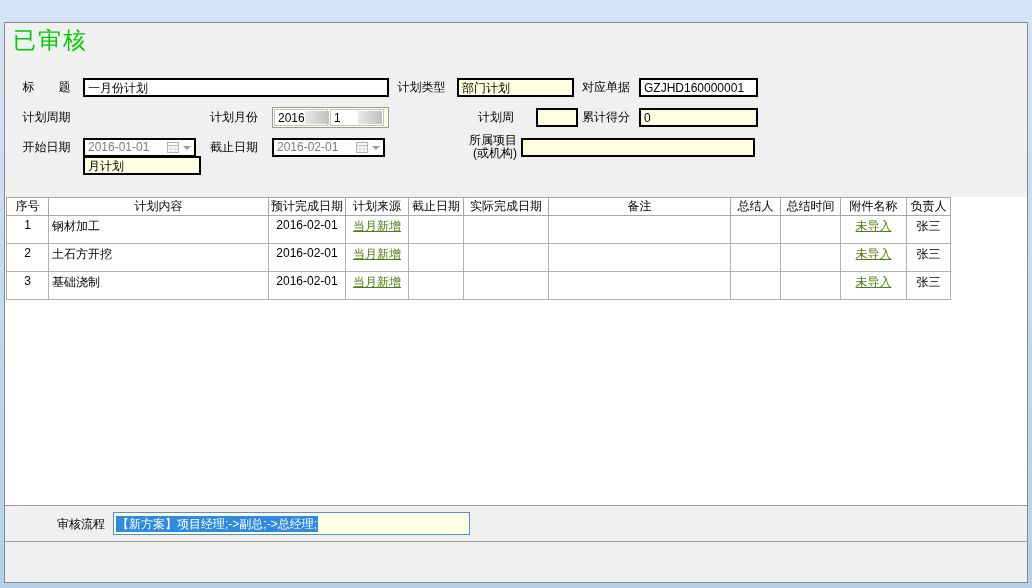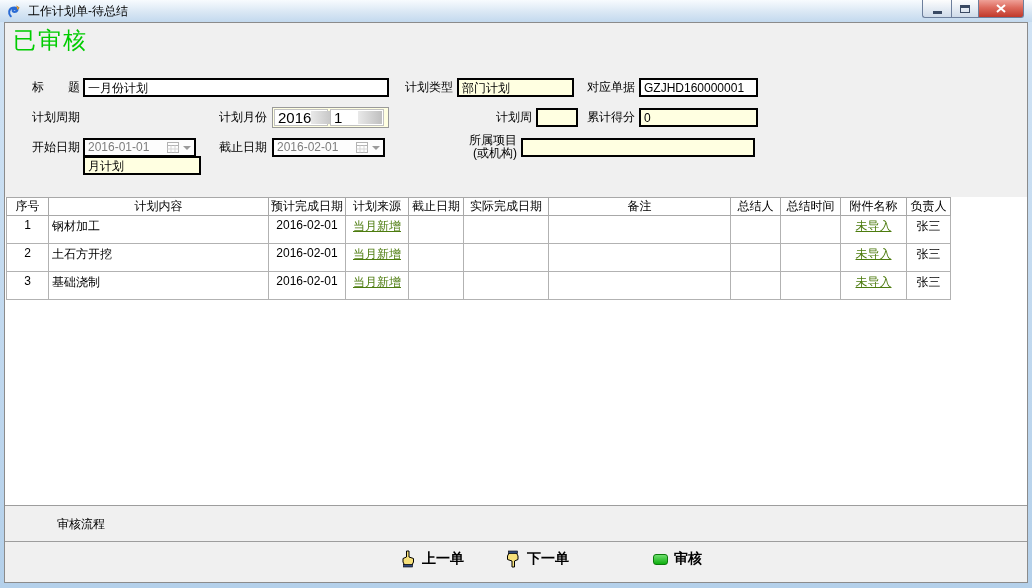--- a/index.html
+++ b/index.html
@@ -27,34 +27,34 @@
   
   .client{position:absolute;left:4px;right:4px;top:22px;bottom:5px;
     background:#f0f0f0;border:1px solid #8b8b8b;}
   
   .header-sec{position:absolute;top:0;left:0;right:0;height:40px;}
   .stamp{position:absolute;left:8px;top:2px;font-size:23px;color:#00cc00;letter-spacing:2px;}
   .page-title{position:absolute;left:0;right:0;top:11px;text-align:center;
     font-size:17px;font-weight:bold;color:#00007d;text-decoration:underline;letter-spacing:1px;}
   
   .form-sec{position:absolute;top:40px;left:0;right:0;height:134px;}
-  .flabel{position:absolute;font-size:12px;color:#000;height:19px;line-height:19px;text-align:right;white-space:pre;}
+  .flabel{position:absolute;font-size:12px;color:#000;height:19px;line-height:19px;text-align:center;white-space:pre;}
   .flabel2{position:absolute;font-size:12px;color:#000;line-height:13px;text-align:right;white-space:pre;}
   .field{position:absolute;height:19px;border:2px solid #000000;background:#fff;
     font-size:12px;line-height:17px;padding:0 3px;color:#000;overflow:hidden;white-space:nowrap;}
   .yellow{background:#ffffe1;}
   .datefield{display:flex;align-items:center;color:#7d7d7d;background:#fdfdfd;padding-right:2px;}
   .date-text{flex:1;}
   .cal-icon{width:12px;height:11px;margin-right:4px;flex:none;opacity:.75;}
   .arrow-down{width:0;height:0;border-left:4px solid transparent;border-right:4px solid transparent;
     border-top:4px solid #9b9b9b;flex:none;margin-right:1px;}
   .spinner{position:absolute;height:21px;border:1px solid #9a9a9a;background:#ffffe1;
     display:flex;align-items:center;padding:0 1px;gap:2px;}
   .spin-cell{width:54px;height:17px;background:#fff;border:1px solid #c2c2c2;display:flex;align-items:center;}
-  .spin-val{flex:1;padding-left:3px;font-size:15px;}
+  .spin-val{flex:1;padding-left:3px;font-size:12px;}
   .spin-gray{width:24px;height:13px;background:linear-gradient(90deg,#e9e9e9,#bfbfbf);margin-right:1px;flex:none;}
   
   .table-panel{position:absolute;top:174px;left:0;right:0;height:308px;background:#fff;overflow:hidden;}
   table{border-collapse:collapse;table-layout:fixed;margin-left:1px;}
   th{height:16px;font-size:12px;font-weight:normal;color:#000;background:#fff;
     border:1px solid #a8a8a8;padding:0 2px;white-space:nowrap;overflow:hidden;}
   td{height:28px;font-size:12px;border:1px solid #b2b2b2;vertical-align:top;
     padding:2px 3px 0 3px;white-space:nowrap;overflow:hidden;}
   .link{color:#4d7c0f;text-decoration:underline;cursor:pointer;}
   
@@ -71,43 +71,20 @@
   .hand-icon{width:16px;height:18px;display:inline-flex;}
   .hand-down{transform:rotate(180deg);}
   .audit-chip{width:15px;height:11px;background:linear-gradient(#6fdf6f,#0fae0f);
     border:1px solid #0b7a0b;border-radius:3px;display:inline-block;}
 </style>
 </head>
 <body>
 
 <div class="window">
 
-  <div class="titlebar">
-    <span class="app-icon">
-      <svg viewBox="0 0 16 16" width="15" height="15">
-        <path d="M4 13 C1 10 2 5 6 4 C10 3 12 5 11 7 C10 9 6 9 6 7 C6 5.5 8 5 9 6" fill="none" stroke="#2a6bd4" stroke-width="2.2" stroke-linecap="round"></path>
-        <path d="M10 2 L13 4 L11 6" fill="#e8a33d" stroke="#b97614" stroke-width="0.8"></path>
-      </svg>
-    </span>
-    <span class="title-text">工作计划单-待总结</span>
-    <div class="win-controls">
-      <div class="win-btn minb">
-          <span class="glyph-min"></span>
-        </div>
-      <div class="win-btn maxb">
-          <span class="glyph-max"></span>
-        </div>
-      <div class="win-btn closeb">
-        <svg width="10" height="9" viewBox="0 0 10 9">
-          <line x1="1" y1="1" x2="9" y2="8" stroke="#fff" stroke-width="2"></line>
-          <line x1="9" y1="1" x2="1" y2="8" stroke="#fff" stroke-width="2"></line>
-        </svg>
-      </div>
-    </div>
-  </div>
 
   <div class="client">
 
     <div class="header-sec">
       <div class="stamp">已审核</div>
     </div>
 
     <div class="form-sec">
 
       <div class="flabel" style="left:8px;top:15px;width:67px;">标　　题</div>
@@ -220,41 +197,20 @@
               <td style="text-align: center;"></td>
               <td style="text-align: center;"><span class="link">未导入</span></td>
               <td style="text-align: center;">张三</td>
             </tr>
           </tbody>
       </table>
     </div>
 
     <div class="audit-sec">
       <span class="audit-label">审核流程</span>
-    </div>
-
-    <div class="btnbar">
-      <div class="tool-btn" style="left:395px;">
-        <span class="hand-icon">
-          <svg viewBox="0 0 16 18" width="16" height="18">
-            <path d="M6.5 1 L9 1 L9 7 L13.5 8.5 L13.5 12 L12 15 L4.5 15 L3 12 L3 8.5 L6.5 7 Z" fill="#f6e07a" stroke="#000" stroke-width="1"></path>
-            <rect x="3.5" y="14.5" width="9" height="2.5" fill="#334a7d" stroke="#000" stroke-width="0.6"></rect>
-          </svg>
-        </span>
-        <span>上一单</span>
-      </div>
-      <div class="tool-btn" style="left:500px;">
-        <span class="hand-icon hand-down">
-          <svg viewBox="0 0 16 18" width="16" height="18">
-            <path d="M6.5 1 L9 1 L9 7 L13.5 8.5 L13.5 12 L12 15 L4.5 15 L3 12 L3 8.5 L6.5 7 Z" fill="#f6e07a" stroke="#000" stroke-width="1"></path>
-            <rect x="3.5" y="14.5" width="9" height="2.5" fill="#334a7d" stroke="#000" stroke-width="0.6"></rect>
-          </svg>
-        </span>
-        <span>下一单</span>
-      </div>
-      <div class="tool-btn" style="left:648px;">
-        <span class="audit-chip"></span>
-        <span>审核</span>
-      </div>
-    </div>
+      <div class="audit-input">
+        <span class="selected">【新方案】项目经理;-&gt;副总;-&gt;总经理;</span>
+      </div>
+    </div>
+
 
   </div>
 </div>
 
 </body></html>

